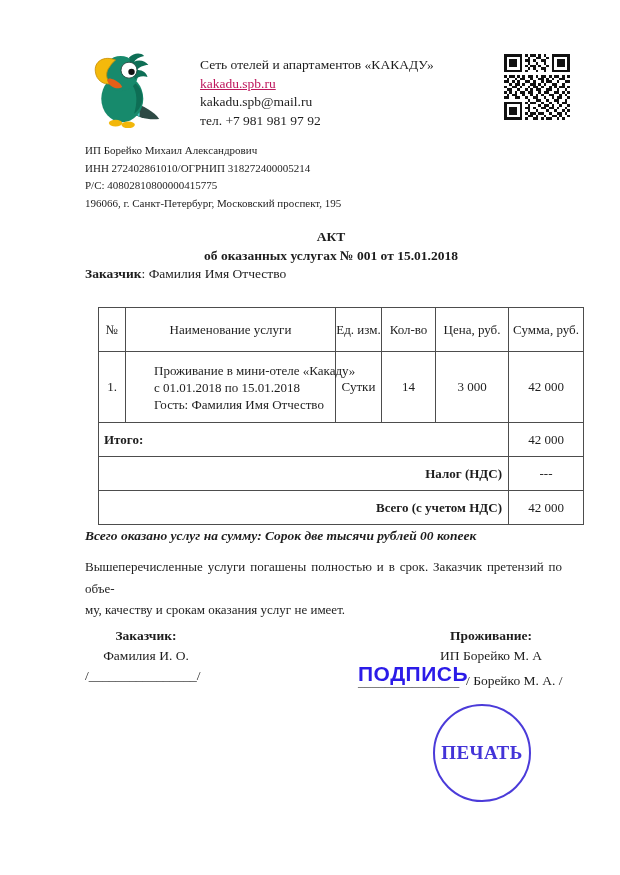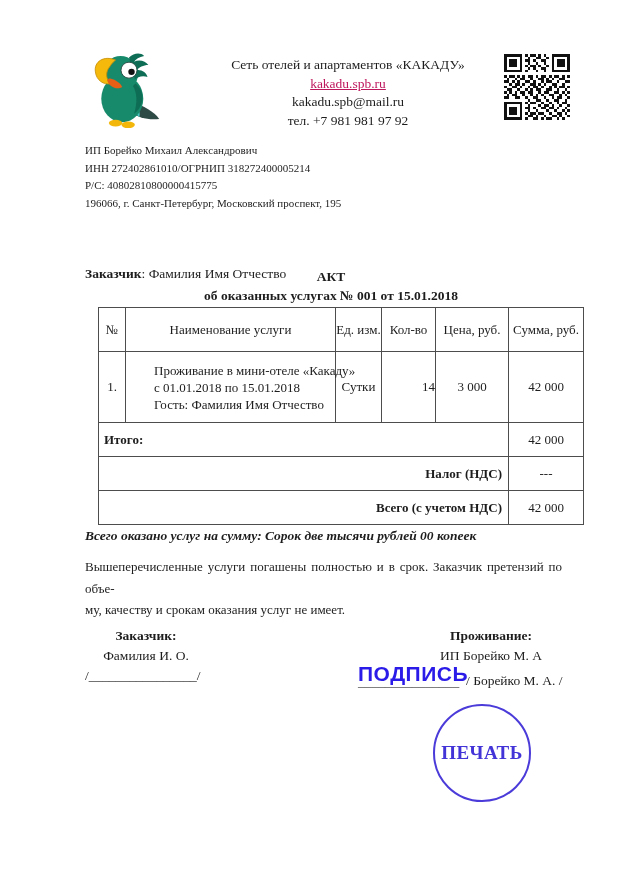--- a/index.html
+++ b/index.html
@@ -4,44 +4,44 @@
 <style>
   html,body{margin:0;padding:0;background:#fff;}
   .page{
     position:relative;width:620px;height:875px;background:#ffffff;overflow:hidden;
     font-family:"Liberation Serif",serif;color:#1d1d1d;
   }
   
   .logo{position:absolute;left:87px;top:50px;width:84px;height:84px;}
   .header-contact{
     position:absolute;left:200px;top:56px;width:296px;
-    text-align:center;font-size:13.5px;line-height:18.5px;
+    text-align:left;font-size:13.5px;line-height:18.5px;
   }
   .header-contact a{color:#be185d;text-decoration:underline;cursor:pointer;}
   .qr{position:absolute;left:504px;top:54px;width:66px;height:66px;}
   
   .requisites{position:absolute;left:85px;top:142px;font-size:11px;line-height:17.5px;}
   
   .doc-title{position:absolute;left:85px;top:227px;width:492px;text-align:center;
-    font-weight:bold;font-size:13.5px;line-height:19px;margin-top:40px;}
+    font-weight:bold;font-size:13.5px;line-height:19px;}
   .customer-line{position:absolute;left:85px;top:266px;font-size:13.5px;}
   .customer-line .lbl{font-weight:bold;}
   
   table.act{
     position:absolute;left:98px;top:307px;width:479px;
     border-collapse:collapse;table-layout:fixed;font-size:13px;color:#1d1d1d;
   }
   table.act td,table.act th{border:1px solid #4d4d4d;vertical-align:middle;font-weight:normal;padding:0;}
   table.act tr.hdr{height:44px;}
   table.act tr.data{height:71px;}
   table.act tr.tot{height:34px;}
   .c-num{width:26px;text-align:center;}
   .c-serv{width:209px;}
   .c-unit{width:45px;text-align:center;}
-  .c-qty{width:53px;text-align:right;}
+  .c-qty{width:53px;text-align:center;}
   .c-price{width:72px;text-align:center;}
   .c-sum{width:74px;text-align:center;}
   .hdr th{text-align:center;line-height:15px;}
   .nwr{white-space:nowrap;}
   .serv-cell{padding:3px 4px 3px 6px;line-height:17px;text-align:left;}
   .serv-cell div{white-space:nowrap;margin-left:28px;}
   .tot .lab-left{font-weight:bold;text-align:left;padding-left:5px;}
   .tot .lab-right{font-weight:bold;text-align:right;padding-right:6px;}
   
   .amount-words{position:absolute;left:85px;top:528px;font-weight:bold;font-style:italic;font-size:13.5px;}

